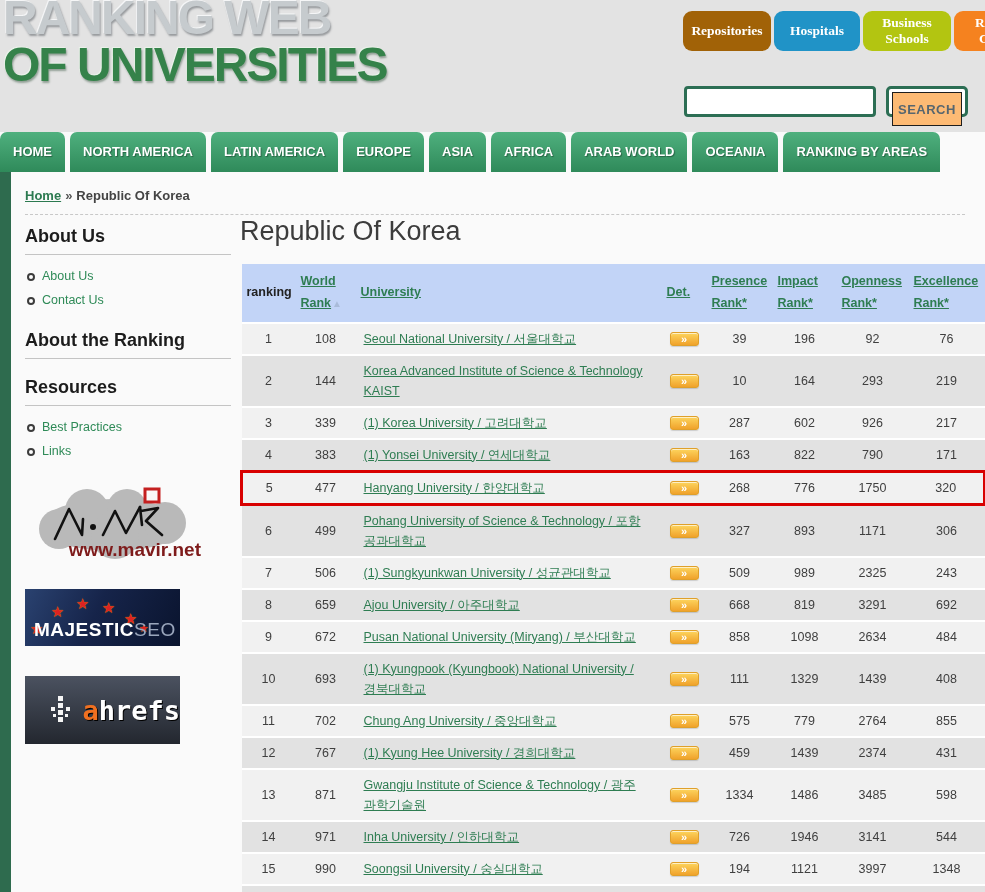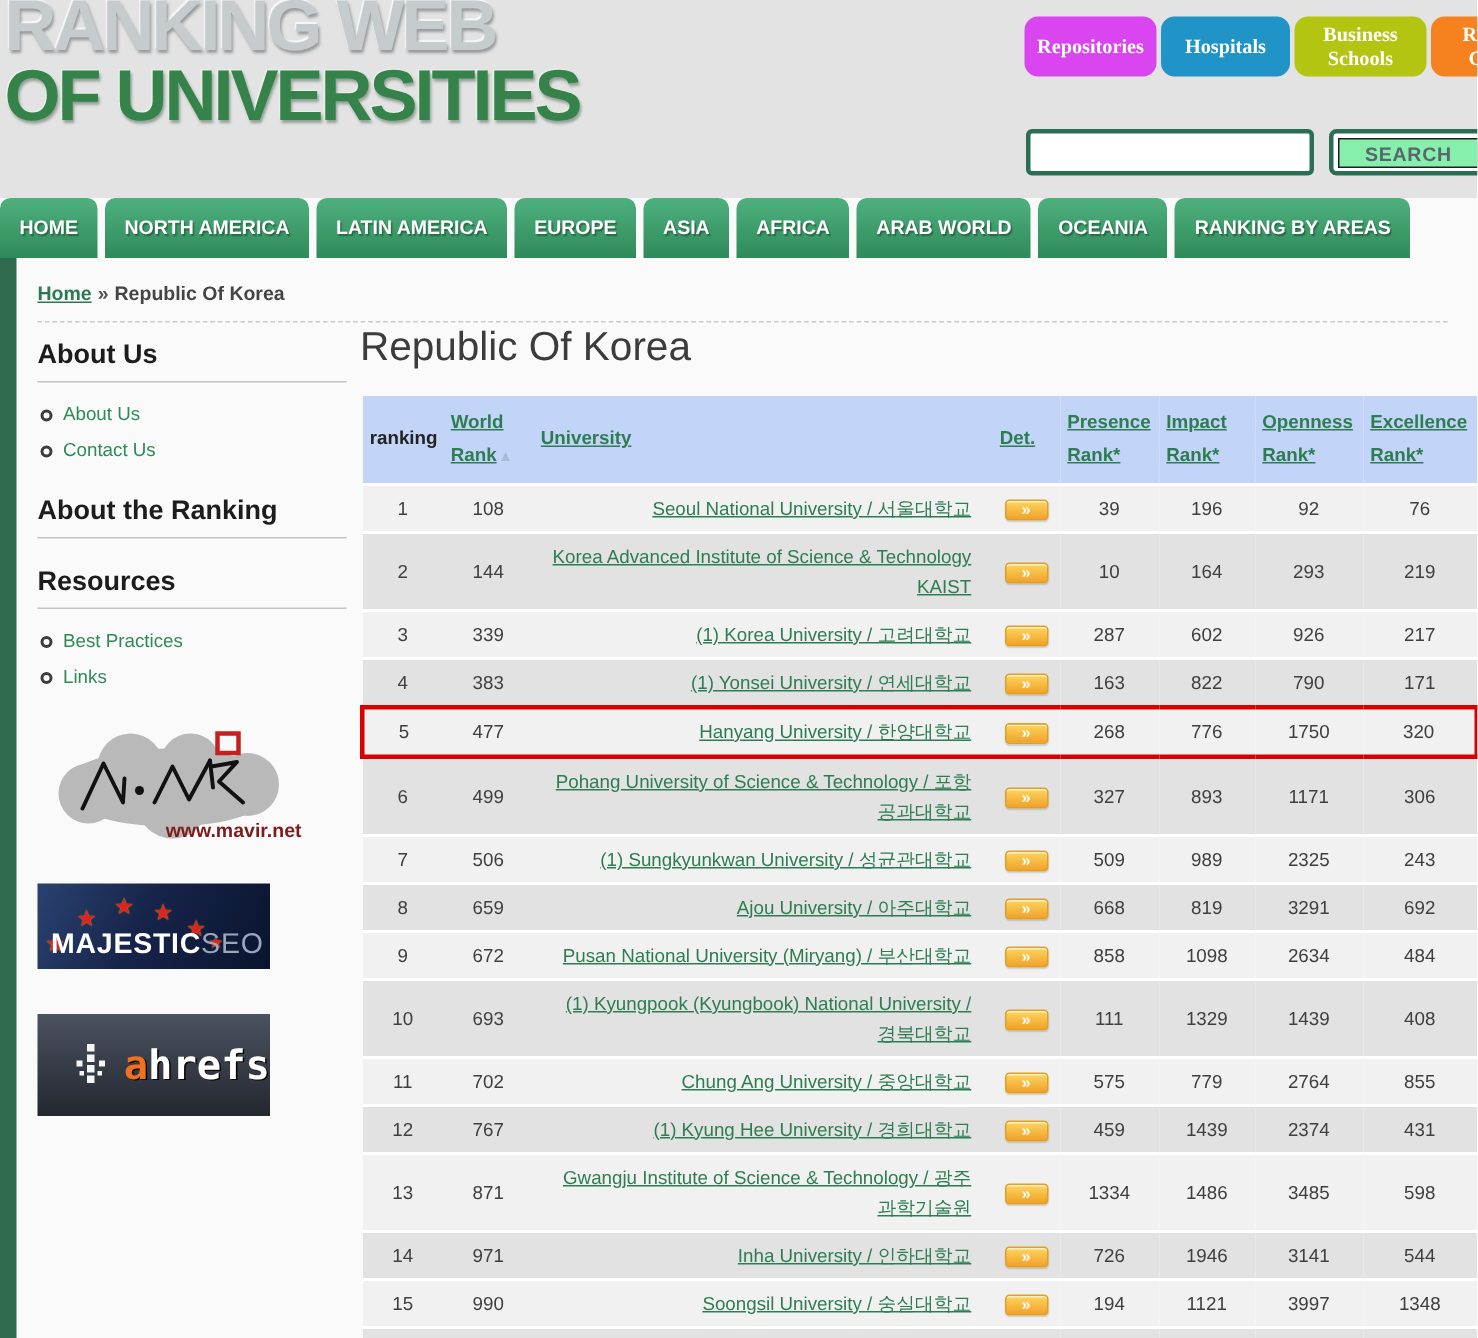--- a/index.html
+++ b/index.html
@@ -19,22 +19,22 @@
   .top-btn { height:40px; border-radius:9px; color:#fff; display:flex; align-items:center;
              justify-content:center; text-align:center; padding:0 5px;
              font-family:"Liberation Serif", serif; font-weight:bold; font-size:13.5px; line-height:1.15; }
   .top-btn:nth-child(1){ width:88px; } .top-btn:nth-child(2){ width:86px; }
   .top-btn:nth-child(3){ width:88px; } .top-btn:nth-child(4){ width:95px; flex:none; }
 
   #search-row { position:absolute; left:684px; top:86px; display:flex; gap:10px; align-items:stretch; }
   #search-input { width:192px; height:31px; border:3px solid #2c6e54; border-radius:4px; outline:none;
                   font-size:14px; padding:0 6px; background:#fff; }
   #search-btn-wrap { border:3px solid #2c6e54; border-radius:5px; background:#fff; padding:3px; height:31px; }
-  #search-btn { border:1px solid #1e1e1e; background:#86efac; font-weight:bold; font-size:13px;
-                color:#57666f; padding:1px 17px; height:20px; line-height:15px;
+  #search-btn { border:1px solid #1e1e1e; background:#fdba74; font-weight:bold; font-size:13px;
+                color:#57666f; padding:1px 5px; height:34px; line-height:15px;
                 font-family:"Liberation Sans", sans-serif; letter-spacing:0.5px; }
 
   
   #nav { position:absolute; left:0; top:132px; height:40px; display:flex; gap:5px; }
   .nav-tab { height:40px; line-height:40px; padding:0 13px; border-radius:7px 7px 0 0;
              background:linear-gradient(#4fb07e,#2f8a5a); color:#fff; font-weight:bold;
              font-size:13px; text-shadow:1px 1px 1px rgba(0,0,0,.35); white-space:nowrap; cursor:pointer; }
 
   
   #content { position:absolute; top:172px; left:0; width:985px; height:560px; background:#fafafa; }
@@ -51,21 +51,21 @@
             border-bottom:1px solid #c4c4c4; margin:18px 0 9px 0; }
   #sidebar-sections .side-h:first-child { margin-top:8px; }
   .side-list { list-style:none; margin:0 0 6px 0; padding:0; }
   .side-list li { position:relative; padding-left:17px; line-height:24px; font-size:12.5px; }
   .side-list li::before { content:""; position:absolute; left:2px; top:9px; width:4px; height:4px;
                           border:2px solid #3c3c3c; border-radius:50%; background:#fdfdfd; }
   .side-list a { color:#2e8a57; text-decoration:none; cursor:pointer; }
 
   .logo-block { position:relative; }
   #mavir { width:182px; height:80px; margin-top:20px; }
-  #mavir-caption { position:absolute; right:6px; bottom:2px; font-size:13px; font-weight:bold; color:#7e1b1b; }
+  #mavir-caption { position:absolute; right:6px; bottom:2px; font-size:19px; font-weight:bold; color:#7e1b1b; }
 
   #majestic { width:155px; height:57px; margin-top:26px;
               background:linear-gradient(115deg,#2a4270 0%, #16244a 45%, #0a142e 100%); overflow:hidden; }
   .mstar { position:absolute; color:#dd2222; text-shadow:0 0 1px #ffb400; font-size:15px; }
   .mstar.small { font-size:11px; }
   #majestic-text { position:absolute; left:9px; bottom:5px; font-size:19px; letter-spacing:0.5px; }
   #majestic-text .t1 { color:#fff; font-weight:bold; }
   #majestic-text .t2 { color:#9aa6bc; font-weight:normal; }
 
   #ahrefs { width:155px; height:68px; margin-top:30px; display:flex; align-items:center;
@@ -86,21 +86,21 @@
                    text-align:left; vertical-align:middle; line-height:1.75; font-weight:bold;
                    color:#222; height:52px; }
   #rank-table th.col-ranking { text-align:center; }
   #rank-table th a { color:#2e7d52; text-decoration:underline; cursor:pointer; }
   .sort-arrow { color:#a9bbd9; font-size:10px; margin-left:1px; text-decoration:none; display:inline-block; }
 
   #rank-table td { padding:5px 4px; border-bottom:2px solid #fff; color:#3f3f3f;
                    text-align:center; vertical-align:middle; line-height:1.6; }
   #rank-table tbody tr:nth-child(odd) td { background:#f1f1f1; }
   #rank-table tbody tr:nth-child(even) td { background:#e2e2e2; }
-  #rank-table td.col-university { text-align:right; padding-left:8px; padding-right:14px; }
+  #rank-table td.col-university { text-align:left; padding-left:8px; padding-right:14px; }
   #rank-table td.col-university a { color:#2e7d52; text-decoration:underline; cursor:pointer; }
 
   tr.hl td { border-top:3px solid #d80000 !important; border-bottom:3px solid #d80000 !important; }
   tr.hl td:first-child { border-left:3px solid #d80000; }
   tr.hl td:last-child { border-right:3px solid #d80000; }
 
   .det-btn { display:inline-block; width:29px; height:14px; line-height:12px; border-radius:3px;
              background:linear-gradient(#fdd55e,#f0a22b); border:1px solid #dfa02a; color:#fff;
              font-weight:bold; font-size:11px; text-align:center; cursor:pointer;
              box-shadow:inset 0 1px 0 rgba(255,255,255,.65), 0 1px 1px rgba(0,0,0,.15); }
@@ -109,21 +109,21 @@
 <body>
 
 <div id="page">
 
   <div id="header">
     <div id="logo">
       <div class="l1">RANKING WEB</div>
       <div class="l2">OF UNIVERSITIES</div>
     </div>
     <div id="top-buttons">
-        <div class="top-btn" style="background: #d946ef;">Repositories</div>
+        <div class="top-btn" style="background: #a16207;">Repositories</div>
         <div class="top-btn" style="background: rgb(32, 147, 199); text-align: center;">Hospitals</div>
         <div class="top-btn" style="background: rgb(179, 197, 17);">Business Schools</div>
         <div class="top-btn" style="background: rgb(245, 130, 31);">Research Centers</div>
       </div>
     <div id="search-row">
       <input id="search-input" type="text" value="" style="">
       <span id="search-btn-wrap">
         <button id="search-btn">SEARCH</button>
       </span>
     </div>

